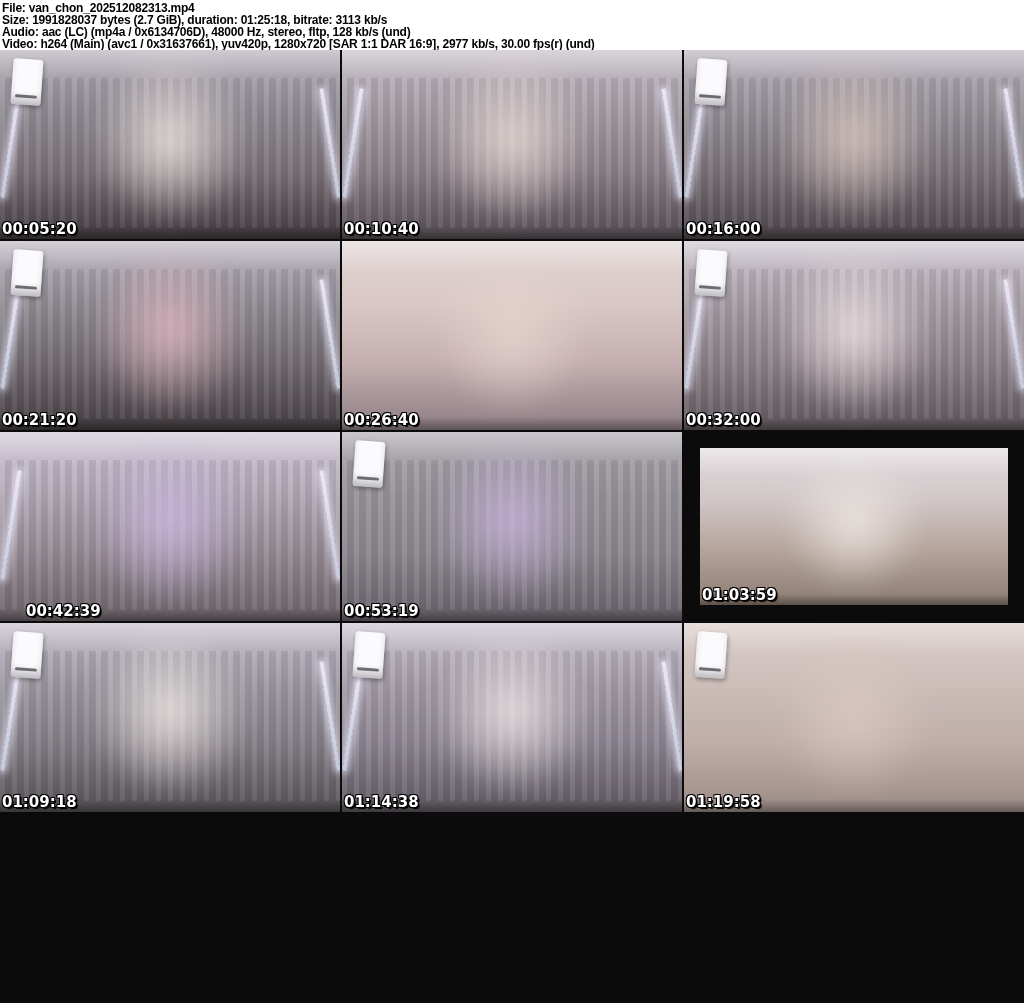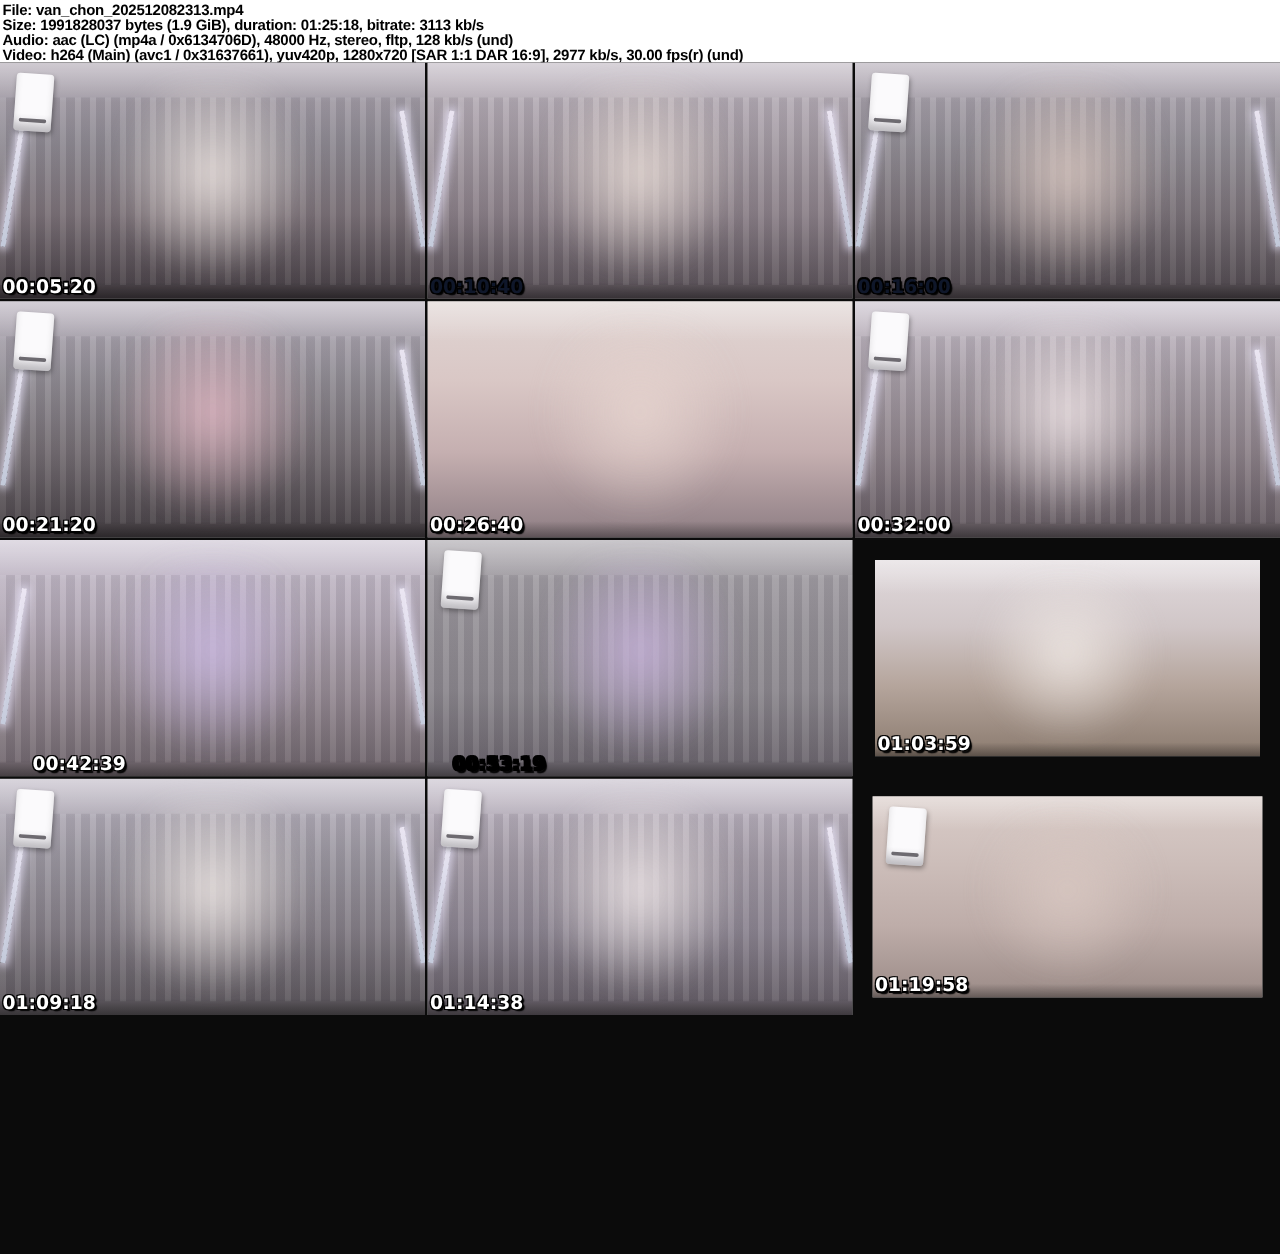--- a/index.html
+++ b/index.html
@@ -86,21 +86,21 @@
        2px  2px 1px #000;
   }
 </style>
 </head>
 <body>
 
 <div class="sheet">
 
   <div class="info-header" style="background: rgb(255, 255, 255); color: rgb(0, 0, 0);">
     <div class="info-line">File: van_chon_202512082313.mp4</div>
-    <div class="info-line">Size: 1991828037 bytes (1.9 GiB), duration: 01:25:18, bitrate: 3113 kb/s</div>
+    <div class="info-line">Size: 1991828037 bytes (2.7 GiB), duration: 01:25:18, bitrate: 3113 kb/s</div>
     <div class="info-line">Audio: aac (LC) (mp4a / 0x6134706D), 48000 Hz, stereo, fltp, 128 kb/s (und)</div>
     <div class="info-line">Video: h264 (Main) (avc1 / 0x31637661), yuv420p, 1280x720 [SAR 1:1 DAR 16:9], 2977 kb/s, 30.00 fps(r) (und)</div>
   </div>
 
   <div class="grid" style="background: rgb(11, 11, 11);">
       <figure class="thumb" style="margin:0">
     <div class="ph" style="background: linear-gradient(rgb(179, 171, 182) 0%, rgb(143, 139, 147) 34%, rgb(123, 113, 119) 64%, rgb(65, 58, 63) 100%);"></div>
     <div class="curtain"></div>
     <div class="blob" style="background: radial-gradient(at 50% 45%, rgb(239, 230, 226) 0%, rgba(0, 0, 0, 0) 68%);"></div>
     <div class="led led-l"></div>
@@ -110,31 +110,31 @@
     <span class="ts" style="color: rgb(255, 255, 255);">00:05:20</span>
   </figure>
       <figure class="thumb" style="margin:0">
     <div class="ph" style="background: linear-gradient(rgb(194, 186, 196) 0%, rgb(165, 156, 164) 34%, rgb(139, 128, 136) 64%, rgb(84, 76, 82) 100%);"></div>
     <div class="curtain"></div>
     <div class="blob" style="background: radial-gradient(at 50% 45%, rgb(232, 220, 214) 0%, rgba(0, 0, 0, 0) 68%);"></div>
     <div class="led led-l"></div>
     <div class="led led-r"></div>
 
     <div class="floor"></div>
-    <span class="ts" style="color: #0f172a;">00:10:40</span>
+    <span class="ts" style="color: #ffffff;">00:10:40</span>
   </figure>
       <figure class="thumb" style="margin:0">
     <div class="ph" style="background: linear-gradient(rgb(182, 174, 185) 0%, rgb(148, 144, 151) 34%, rgb(122, 114, 120) 64%, rgb(75, 68, 73) 100%);"></div>
     <div class="curtain"></div>
     <div class="blob" style="background: radial-gradient(at 50% 45%, rgb(217, 199, 192) 0%, rgba(0, 0, 0, 0) 68%);"></div>
     <div class="led led-l"></div>
     <div class="led led-r"></div>
     <div class="ac"></div>
     <div class="floor"></div>
-    <span class="ts" style="color: #0f172a;">00:16:00</span>
+    <span class="ts" style="color: #ffffff;">00:16:00</span>
   </figure>
       <figure class="thumb" style="margin:0">
     <div class="ph" style="background: linear-gradient(rgb(185, 178, 190) 0%, rgb(144, 140, 147) 34%, rgb(115, 108, 113) 64%, rgb(67, 61, 65) 100%);"></div>
     <div class="curtain"></div>
     <div class="blob" style="background: radial-gradient(at 50% 45%, rgb(227, 184, 196) 0%, rgba(0, 0, 0, 0) 68%);"></div>
     <div class="led led-l"></div>
     <div class="led led-r"></div>
     <div class="ac"></div>
     <div class="floor"></div>
     <span class="ts" style="color: rgb(255, 255, 255);">00:21:20</span>
@@ -167,21 +167,21 @@
     <div class="floor"></div>
     <span class="ts" style="color: rgb(255, 255, 255); margin-left: 24px;">00:42:39</span>
   </figure>
       <figure class="thumb" style="margin:0">
     <div class="ph" style="background: linear-gradient(rgb(170, 166, 172) 0%, rgb(151, 147, 153) 34%, rgb(139, 135, 141) 64%, rgb(103, 97, 105) 100%);"></div>
     <div class="curtain"></div>
     <div class="blob" style="background: radial-gradient(at 50% 45%, rgb(201, 180, 221) 0%, rgba(0, 0, 0, 0) 68%);"></div>
 
     <div class="ac"></div>
     <div class="floor"></div>
-    <span class="ts" style="color: #000000; margin-left: 18px;">00:53:19</span>
+    <span class="ts" style="color: #ffffff;">00:53:19</span>
   </figure>
       <figure class="thumb" style="margin:16px">
     <div class="ph" style="background: linear-gradient(rgb(225, 218, 221) 0%, rgb(208, 198, 199) 34%, rgb(181, 165, 156) 64%, rgb(139, 123, 111) 100%);"></div>
 
     <div class="blob" style="background: radial-gradient(at 50% 45%, rgb(239, 232, 228) 0%, rgba(0, 0, 0, 0) 68%);"></div>
 
     <div class="floor"></div>
     <span class="ts" style="color: rgb(255, 255, 255);">01:03:59</span>
   </figure>
       <figure class="thumb" style="margin:0">
@@ -197,21 +197,21 @@
       <figure class="thumb" style="margin:0">
     <div class="ph" style="background: linear-gradient(rgb(199, 192, 204) 0%, rgb(163, 155, 166) 34%, rgb(140, 133, 145) 64%, rgb(95, 88, 96) 100%);"></div>
     <div class="curtain"></div>
     <div class="blob" style="background: radial-gradient(at 50% 45%, rgb(239, 231, 232) 0%, rgba(0, 0, 0, 0) 68%);"></div>
     <div class="led led-l"></div>
     <div class="led led-r"></div>
     <div class="ac"></div>
     <div class="floor"></div>
     <span class="ts" style="color: rgb(255, 255, 255);">01:14:38</span>
   </figure>
-      <figure class="thumb" style="margin:14px">
+      <figure class="thumb" style="margin:0">
     <div class="ph" style="background: linear-gradient(rgb(217, 204, 200) 0%, rgb(204, 189, 185) 34%, rgb(190, 173, 169) 64%, rgb(155, 139, 135) 100%);"></div>
 
     <div class="blob" style="background: radial-gradient(at 50% 45%, rgb(217, 200, 194) 0%, rgba(0, 0, 0, 0) 68%);"></div>
 
     <div class="ac"></div>
     <div class="floor"></div>
     <span class="ts" style="color: rgb(255, 255, 255);">01:19:58</span>
   </figure>
     </div>
 

